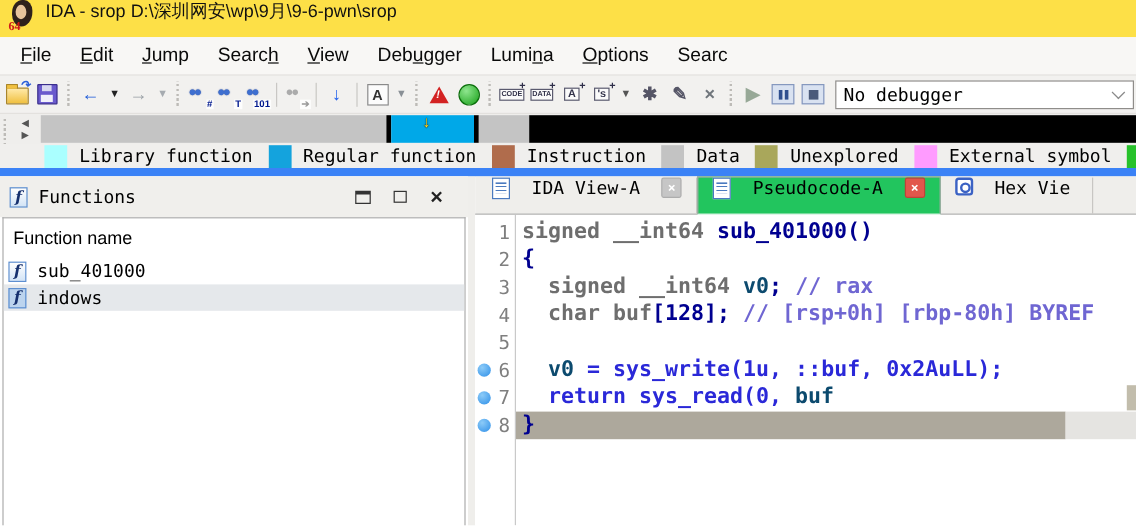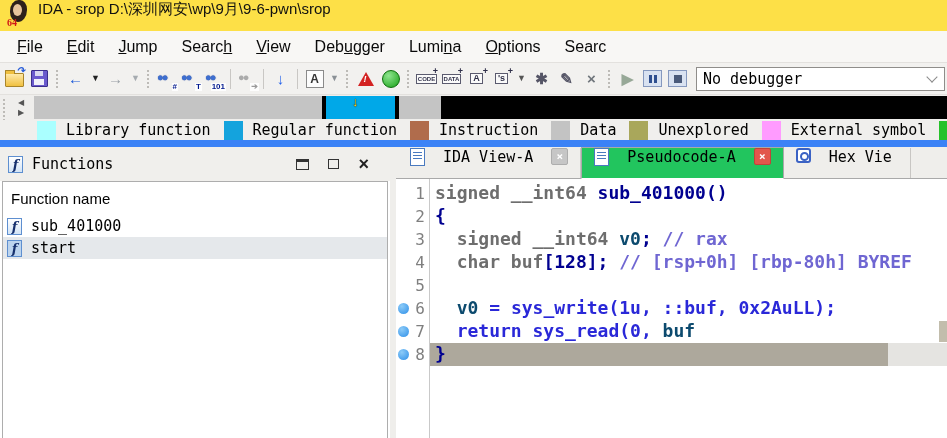--- a/index.html
+++ b/index.html
@@ -319,21 +319,21 @@
       </div>
       <div id="panelbody">
         <div id="listheader">Function name</div>
         <div id="funcrows">
             <div class="frow">
               <span class="ficon">f</span>
               <span class="fname">sub_401000</span>
             </div>
             <div class="frow sel">
               <span class="ficon sel">f</span>
-              <span class="fname">start</span>
+              <span class="fname">indows</span>
             </div>
           </div>
       </div>
     </div>
 
     <div id="splitter"></div>
 
     <div id="rightpane">
       <div id="tabbar">
           <div class="tab">

